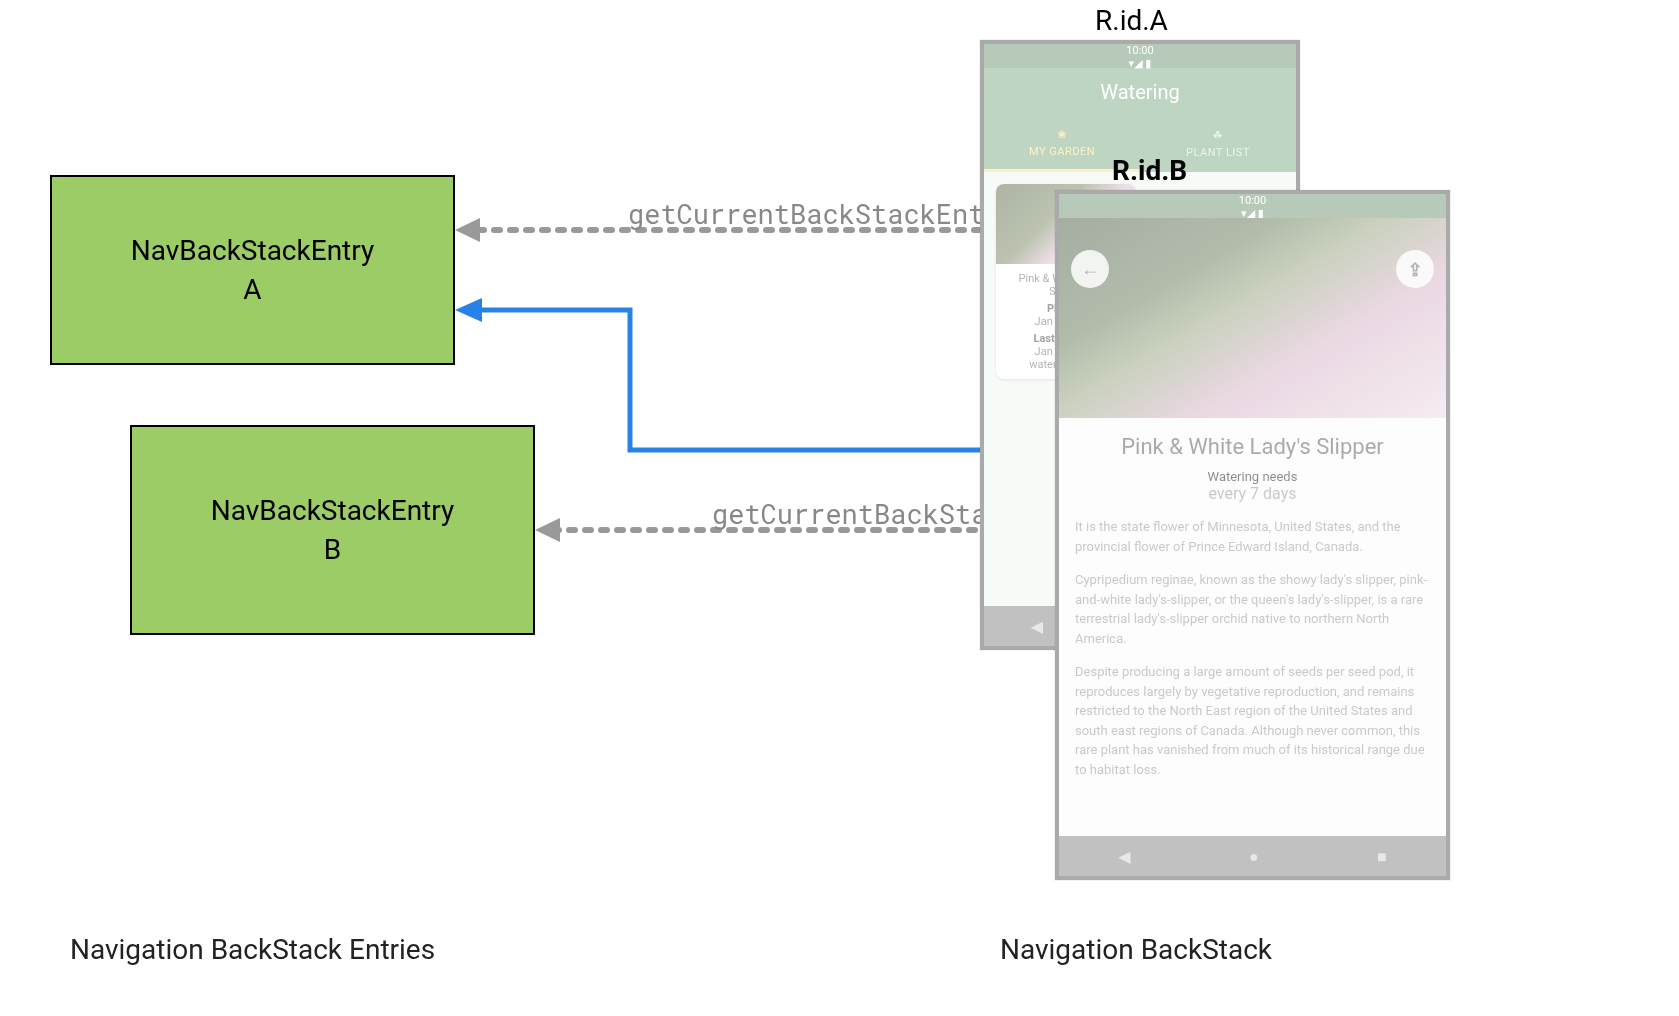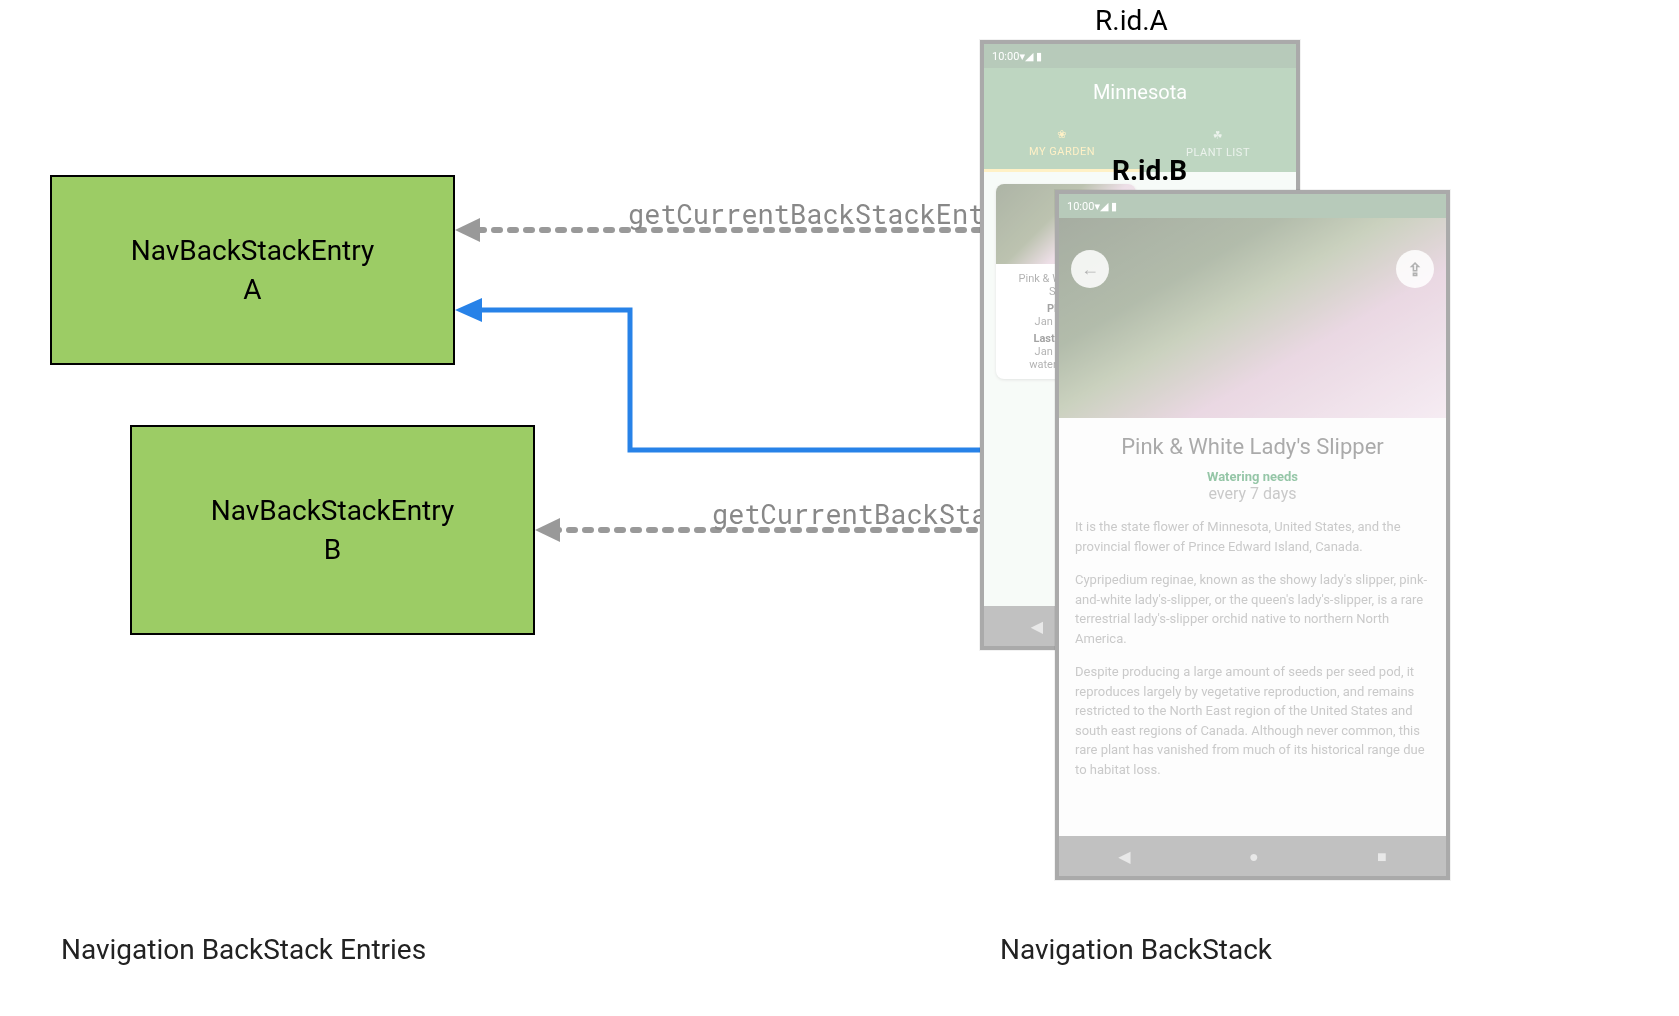--- a/index.html
+++ b/index.html
@@ -89,21 +89,23 @@
     color: #000;
     z-index: 3;
   }
   .status-bar {
     height: 24px;
     background: #5f8b66;
     color: #fff;
     font-size: 11px;
     display: flex;
     align-items: center;
+    justify-content: space-between;
     padding: 0 8px;
+    flex-direction: column;
   }
   .phone-a .app-header {
     height: 48px;
     background: #6fa477;
     color: #fff;
     display: flex;
     align-items: center;
     justify-content: center;
     font-size: 20px;
   }
@@ -189,22 +191,22 @@
   }
   .plant-title {
     text-align: center;
     font-size: 22px;
     color: #444;
     margin-bottom: 10px;
   }
   .watering {
     text-align: center;
     font-size: 13px;
-    color: #15803d;
-    font-weight: bold;
+    color: #000000;
+    font-weight: normal;
   }
   .watering-sub {
     text-align: center;
     font-size: 16px;
     color: #888;
     margin-bottom: 14px;
   }
   .desc {
     font-size: 13px;
     color: #888;
@@ -234,32 +236,32 @@
     <div>A</div>
   </div>
   <div class="green-box box-b">
     <div>NavBackStackEntry</div>
     <div>B</div>
   </div>
 
   <div class="method-label label-gray" style="left:628px; top:196px;">getCurrentBackStackEntry()</div>
   <div class="method-label label-gray" style="left:712px; top:496px;">getCurrentBackStackEntry()</div>
 
-  <div class="footer-label" style="left:61px; bottom:50px;margin-top:28px;">Navigation BackStack Entries</div>
+  <div class="footer-label" style="left:70px; bottom:50px;margin-top:28px;">Navigation BackStack Entries</div>
   <div class="footer-label" style="left:1000px; bottom:50px;margin-top:13px;">Navigation BackStack</div>
 
   <div class="rid-label" style="left:1095px; top:4px;">R.id.A</div>
   <div class="rid-label" style="left:1112px; top:154px;font-weight:bold;">R.id.B</div>
 
   <div class="phone phone-a">
     <div class="status-bar">
       <span>10:00</span>
       <span>▾◢ ▮</span>
     </div>
-    <div class="app-header">Minnesota</div>
+    <div class="app-header">Watering</div>
     <div class="tabs">
       <div class="tab active">
         <span>❀</span>
         <span>MY GARDEN</span>
       </div>
       <div class="tab">
         <span>☘</span>
         <span>PLANT LIST</span>
       </div>
     </div>

